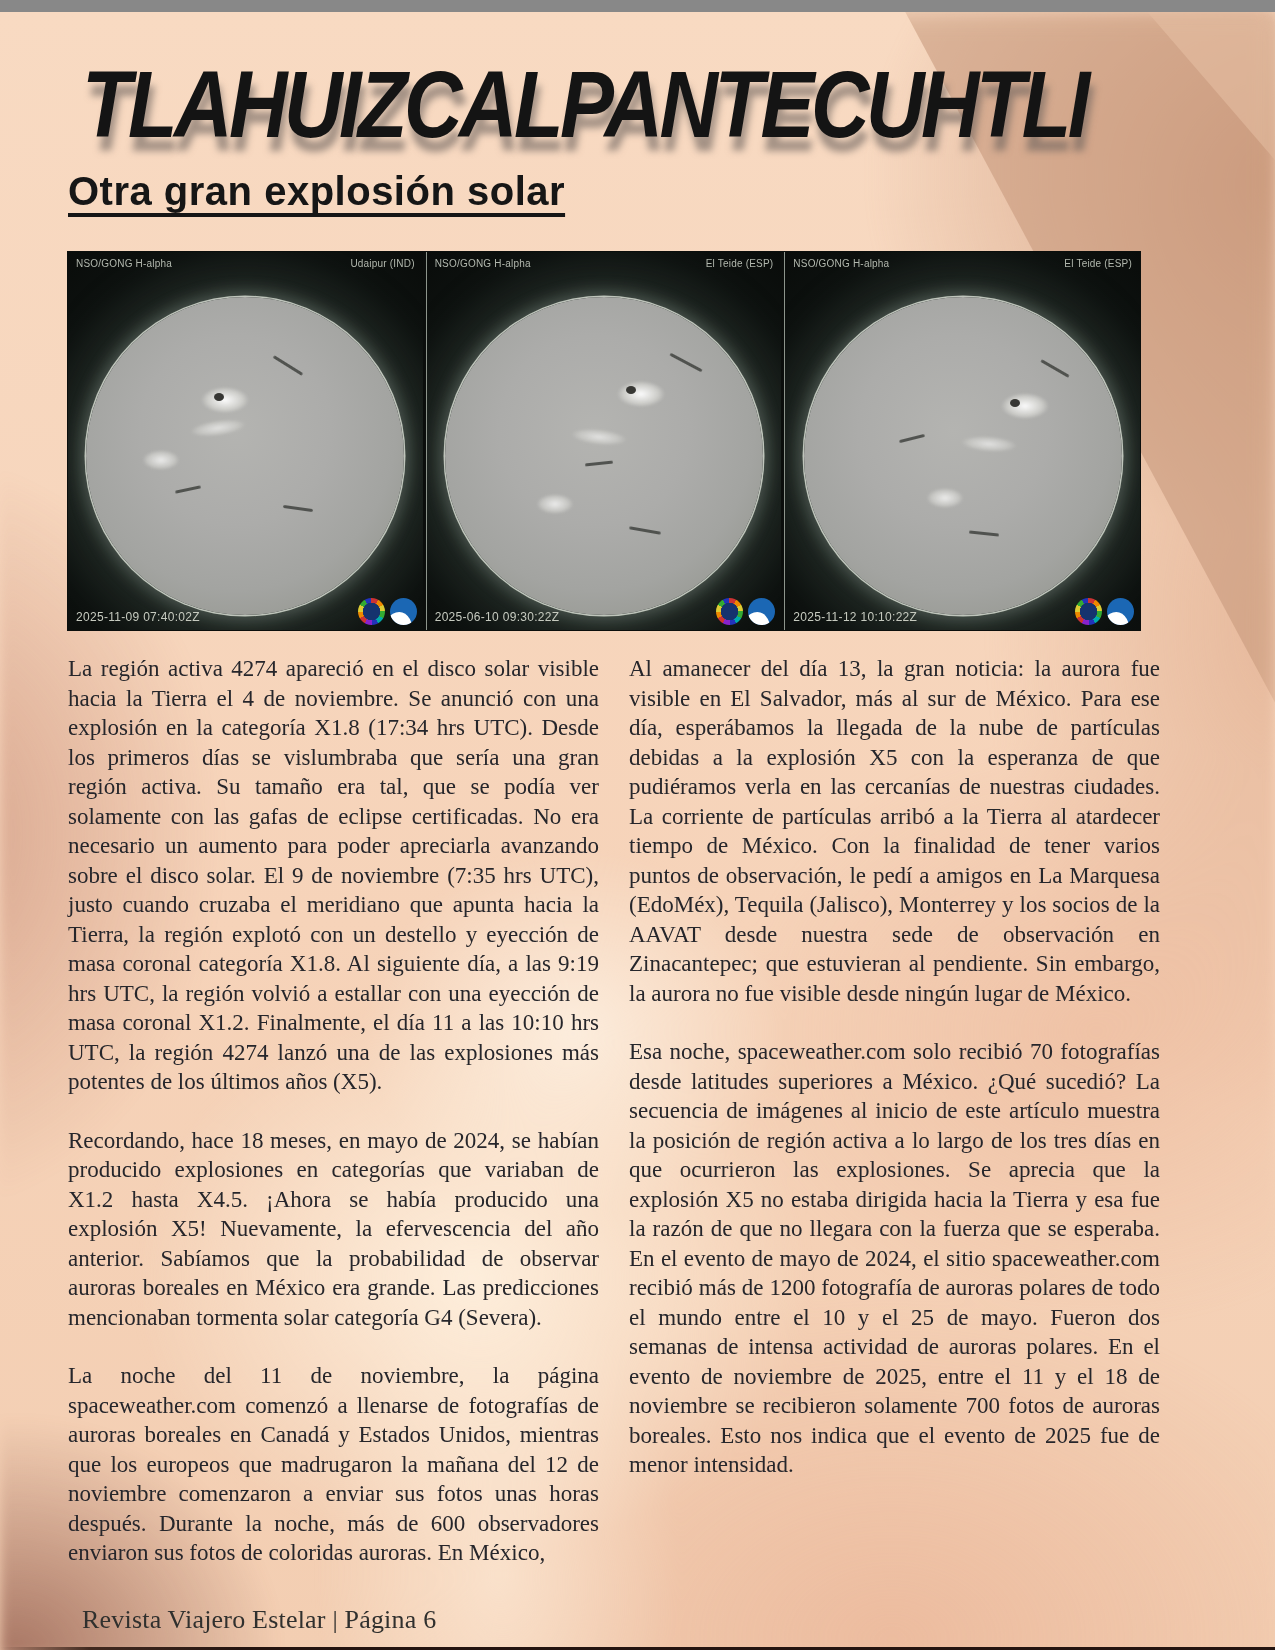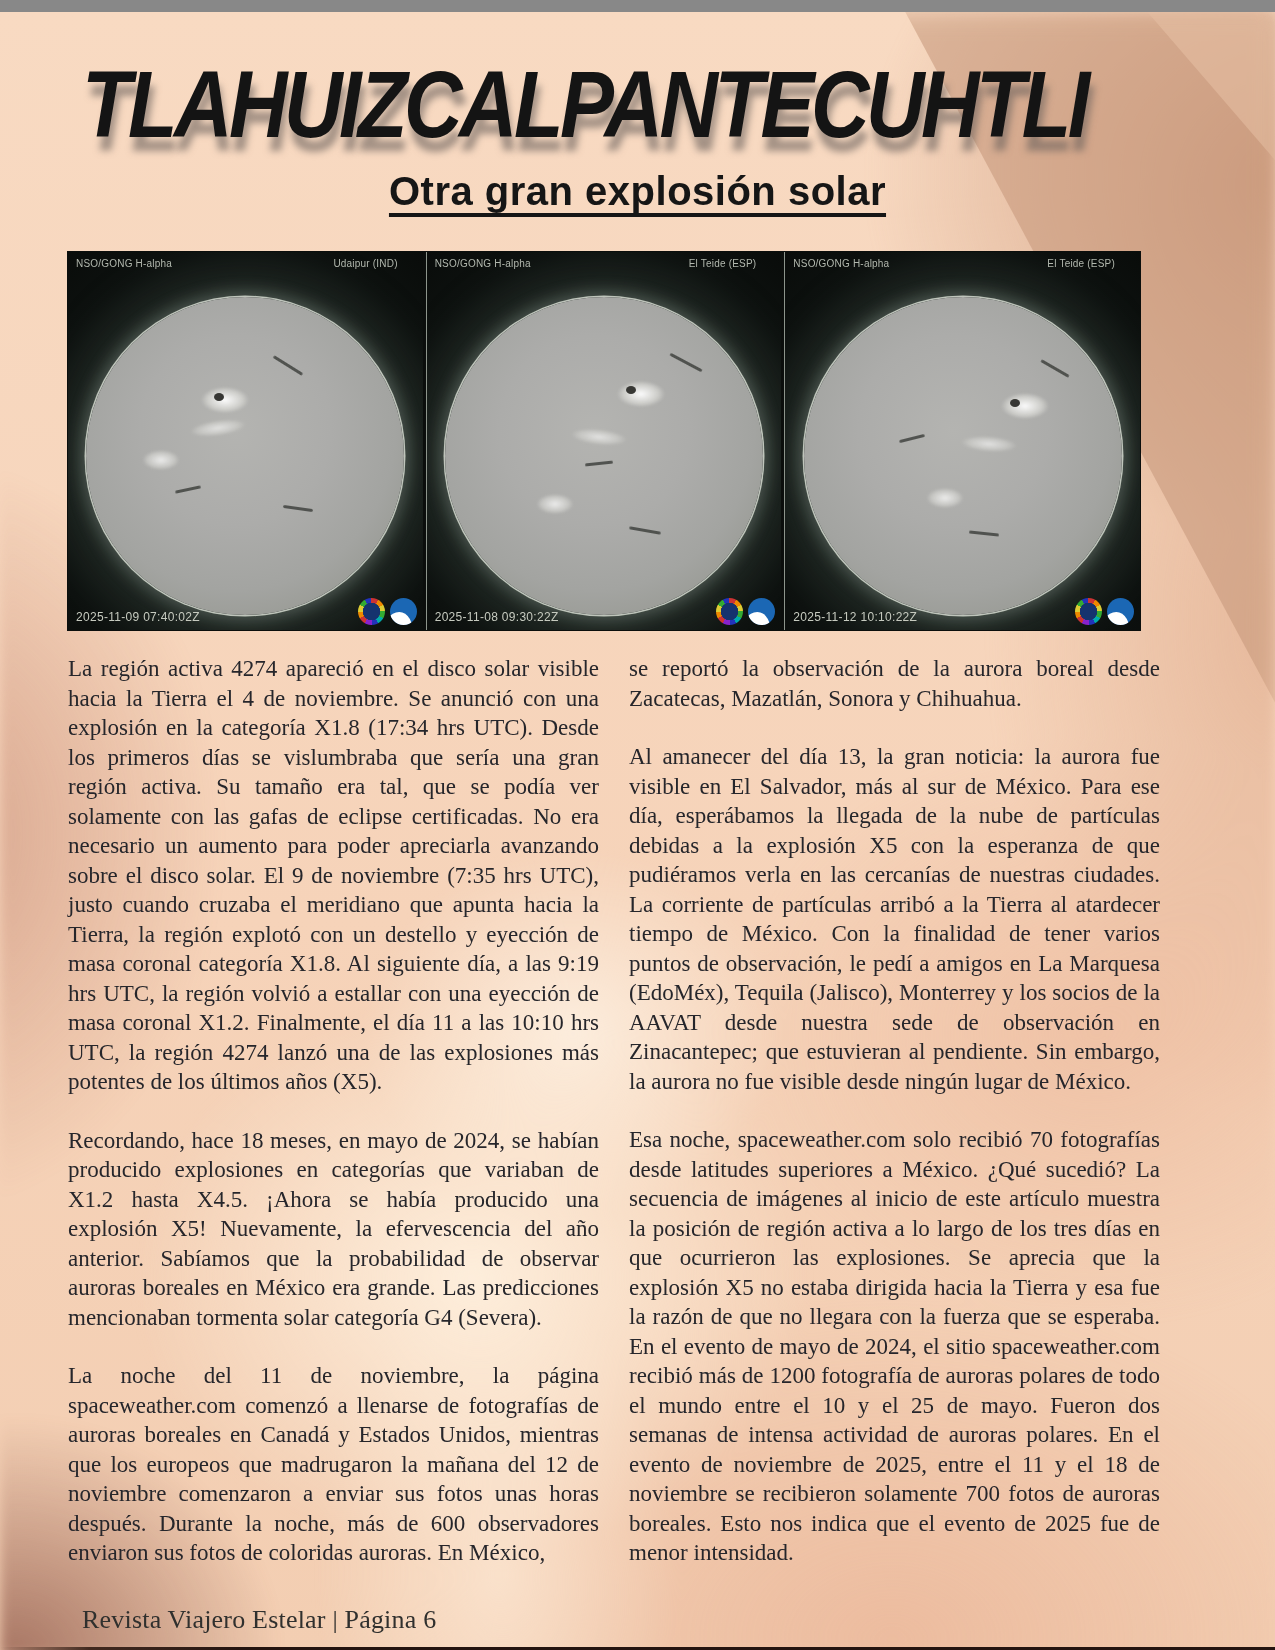--- a/index.html
+++ b/index.html
@@ -37,41 +37,41 @@
   }
   
   .content{position:absolute;inset:0;padding:0 68px;}
   .title{
     margin:46px 0 0 14px;white-space:nowrap;
     font-family:"Liberation Sans",sans-serif;font-style:italic;font-weight:900;
     font-size:81px;line-height:1;letter-spacing:-3.5px;color:#141414;
     transform:scaleY(1.16);transform-origin:left top;
     text-shadow:3px 12px 7px rgba(108,98,94,.6);
   }
-  .subhead-row{display:flex;justify-content:center;align-items:flex-end;margin-top:30px;}
+  .subhead-row{display:flex;justify-content:flex-start;align-items:flex-end;margin-top:30px;}
   .subtitle{
     margin:0;font-family:"Liberation Sans",sans-serif;font-weight:700;
     font-size:40px;color:#161616;letter-spacing:.5px;
     text-decoration:underline;text-decoration-thickness:3.5px;text-underline-offset:8px;
   }
   .byline{font-size:29px;color:#1d1d1d;margin-right:55px;}
   
   .figure{
     margin-top:38px;width:1072px;height:378px;display:flex;gap:3px;
     background:#0b0e0c;box-shadow:0 0 0 1px #0b0e0c;
   }
   .panel{
     position:relative;flex:1;overflow:hidden;
     background:radial-gradient(circle at 50% 56%, #36423b 0%, #1d2621 42%, #0d110f 78%, #090c0a 100%);
   }
   .panel + .panel{border-left:1px solid #8d958c;}
   .panel-label{position:absolute;top:6px;z-index:3;font-family:"Liberation Sans",sans-serif;
     font-size:10px;color:#b2b8ae;letter-spacing:.2px;}
   .panel-label.left{left:8px;}
-  .panel-label.right{right:25px;}
+  .panel-label.right{right:8px;}
   .panel-time{position:absolute;bottom:6px;left:8px;z-index:3;font-family:"Liberation Sans",sans-serif;
     font-size:12px;color:#c7cbc0;letter-spacing:.3px;}
   .logos{position:absolute;bottom:5px;right:6px;z-index:3;display:flex;gap:5px;}
   .nsf-logo{
     width:27px;height:27px;border-radius:50%;
     background:
       radial-gradient(circle at 50% 50%, #15336e 0 8.5px, rgba(21,51,110,0) 9px),
       conic-gradient(#c33 0 30deg,#e80 30deg 60deg,#dc3 60deg 90deg,#3a3 90deg 120deg,#0aa 120deg 150deg,#23b 150deg 180deg,#82c 180deg 210deg,#c33 210deg 240deg,#e80 240deg 270deg,#dc3 270deg 300deg,#3a3 300deg 330deg,#23b 330deg 360deg);
   }
   .noaa-logo{position:relative;width:27px;height:27px;border-radius:50%;background:#1b67b4;overflow:hidden;}
@@ -167,21 +167,21 @@
         <span class="panel-label right">El Teide (ESP)</span>
         <div class="sun">
           <span class="ar a"></span>
           <span class="ar b"></span>
           <span class="ar c"></span>
           <span class="pore"></span>
           <span class="fil f1"></span>
           <span class="fil f2"></span>
           <span class="fil f3"></span>
         </div>
-        <span class="panel-time">2025-11-08 09:30:22Z</span>
+        <span class="panel-time">2025-06-10 09:30:22Z</span>
         <span class="logos">
           <span class="nsf-logo"></span>
           <span class="noaa-logo"></span>
         </span>
       </div>
 
       <div class="panel">
         <span class="panel-label left">NSO/GONG H-alpha</span>
         <span class="panel-label right">El Teide (ESP)</span>
         <div class="sun">
@@ -202,21 +202,20 @@
 
     </div>
 
     <div class="columns">
       <div class="col">
         <p>La región activa 4274 apareció en el disco solar visible hacia la Tierra el 4 de noviembre. Se anunció con una explosión en la categoría X1.8 (17:34 hrs UTC). Desde los primeros días se vislumbraba que sería una gran región activa. Su tamaño era tal, que se podía ver solamente con las gafas de eclipse certificadas. No era necesario un aumento para poder apreciarla avanzando sobre el disco solar. El 9 de noviembre (7:35 hrs UTC), justo cuando cruzaba el meridiano que apunta hacia la Tierra, la región explotó con un destello y eyección de masa coronal categoría X1.8. Al siguiente día, a las 9:19 hrs UTC, la región volvió a estallar con una eyección de masa coronal X1.2. Finalmente, el día 11 a las 10:10 hrs UTC, la región 4274 lanzó una de las explosiones más potentes de los últimos años (X5).</p>
         <p>Recordando, hace 18 meses, en mayo de 2024, se habían producido explosiones en categorías que variaban de X1.2 hasta X4.5. ¡Ahora se había producido una explosión X5! Nuevamente, la efervescencia del año anterior. Sabíamos que la probabilidad de observar auroras boreales en México era grande. Las predicciones mencionaban tormenta solar categoría G4 (Severa).</p>
         <p>La noche del 11 de noviembre, la página spaceweather.com comenzó a llenarse de fotografías de auroras boreales en Canadá y Estados Unidos, mientras que los europeos que madrugaron la mañana del 12 de noviembre comenzaron a enviar sus fotos unas horas después. Durante la noche, más de 600 observadores enviaron sus fotos de coloridas auroras. En México,</p>
       </div>
       <div class="col">
-        <p>se reportó la observación de la aurora boreal desde Zacatecas, Mazatlán, Sonora y Chihuahua.</p>
         <p>Al amanecer del día 13, la gran noticia: la aurora fue visible en El Salvador, más al sur de México. Para ese día, esperábamos la llegada de la nube de partículas debidas a la explosión X5 con la esperanza de que pudiéramos verla en las cercanías de nuestras ciudades. La corriente de partículas arribó a la Tierra al atardecer tiempo de México. Con la finalidad de tener varios puntos de observación, le pedí a amigos en La Marquesa (EdoMéx), Tequila (Jalisco), Monterrey y los socios de la AAVAT desde nuestra sede de observación en Zinacantepec; que estuvieran al pendiente. Sin embargo, la aurora no fue visible desde ningún lugar de México.</p>
         <p>Esa noche, spaceweather.com solo recibió 70 fotografías desde latitudes superiores a México. ¿Qué sucedió? La secuencia de imágenes al inicio de este artículo muestra la posición de región activa a lo largo de los tres días en que ocurrieron las explosiones. Se aprecia que la explosión X5 no estaba dirigida hacia la Tierra y esa fue la razón de que no llegara con la fuerza que se esperaba. En el evento de mayo de 2024, el sitio spaceweather.com recibió más de 1200 fotografía de auroras polares de todo el mundo entre el 10 y el 25 de mayo. Fueron dos semanas de intensa actividad de auroras polares. En el evento de noviembre de 2025, entre el 11 y el 18 de noviembre se recibieron solamente 700 fotos de auroras boreales. Esto nos indica que el evento de 2025 fue de menor intensidad.</p>
       </div>
     </div>
 
     <div class="footer">Revista Viajero Estelar  |  Página 6</div>
   </div>
 
   <div class="bottom-strip"></div>
 </div>

